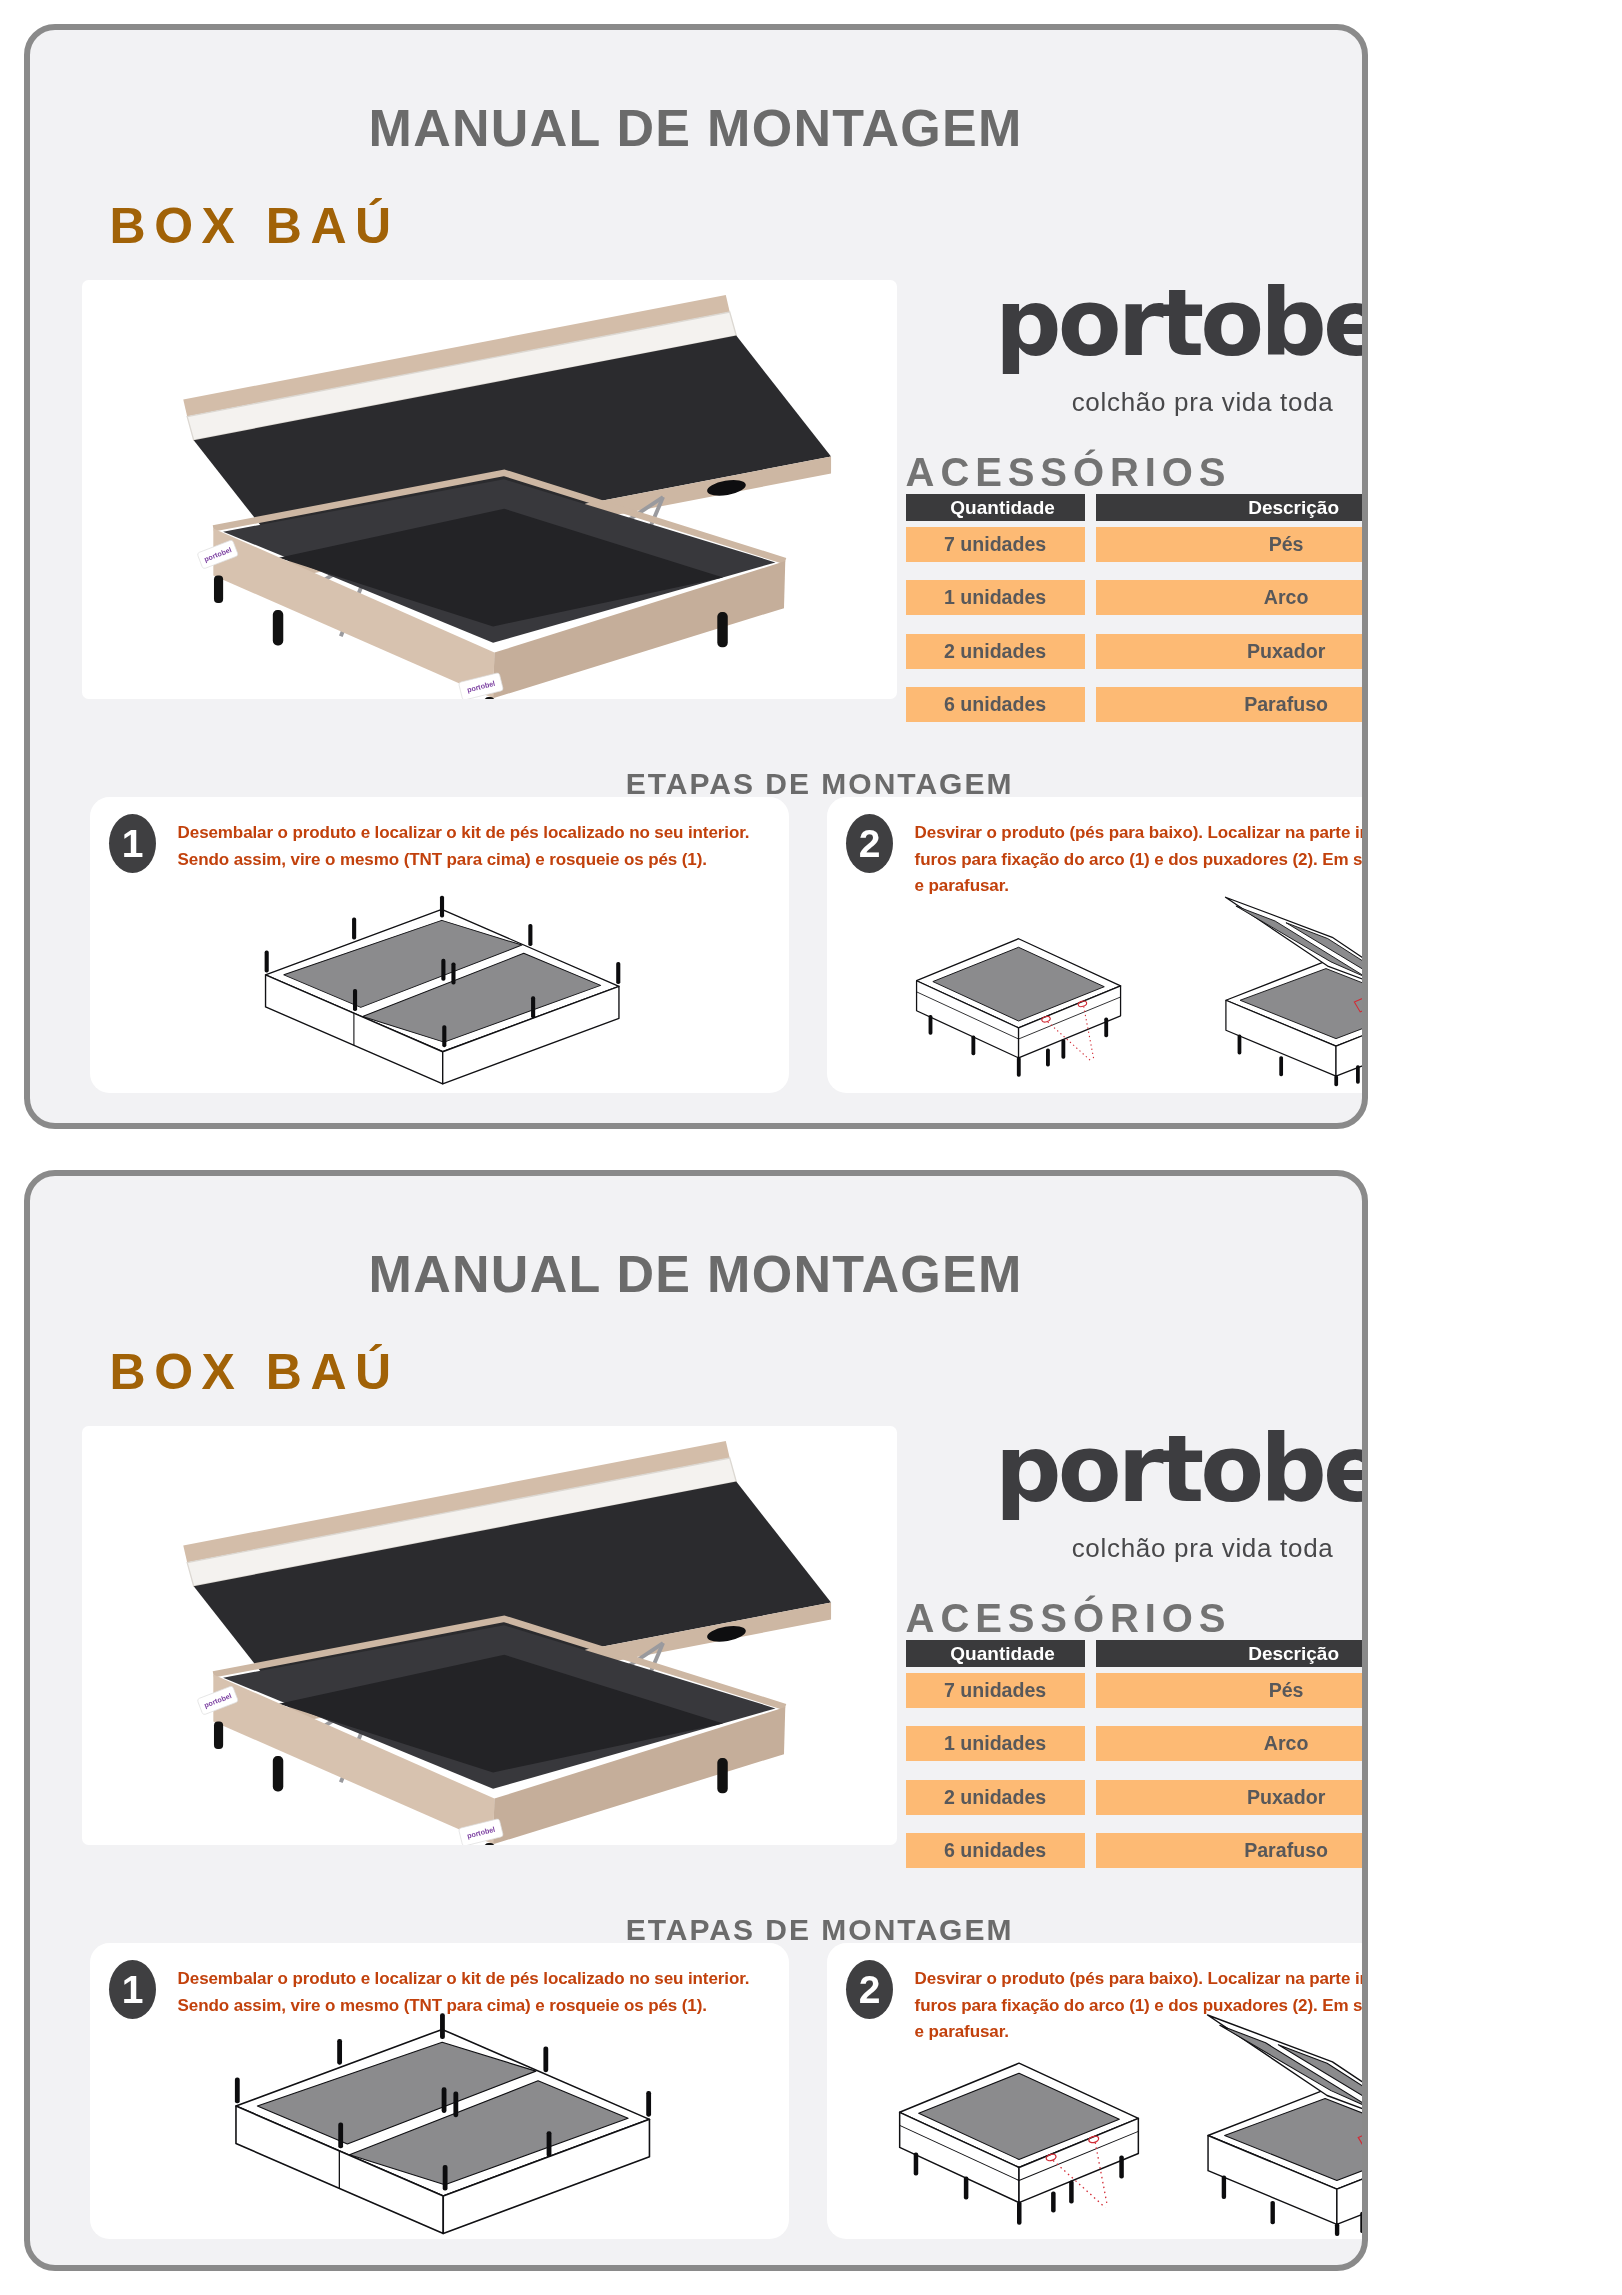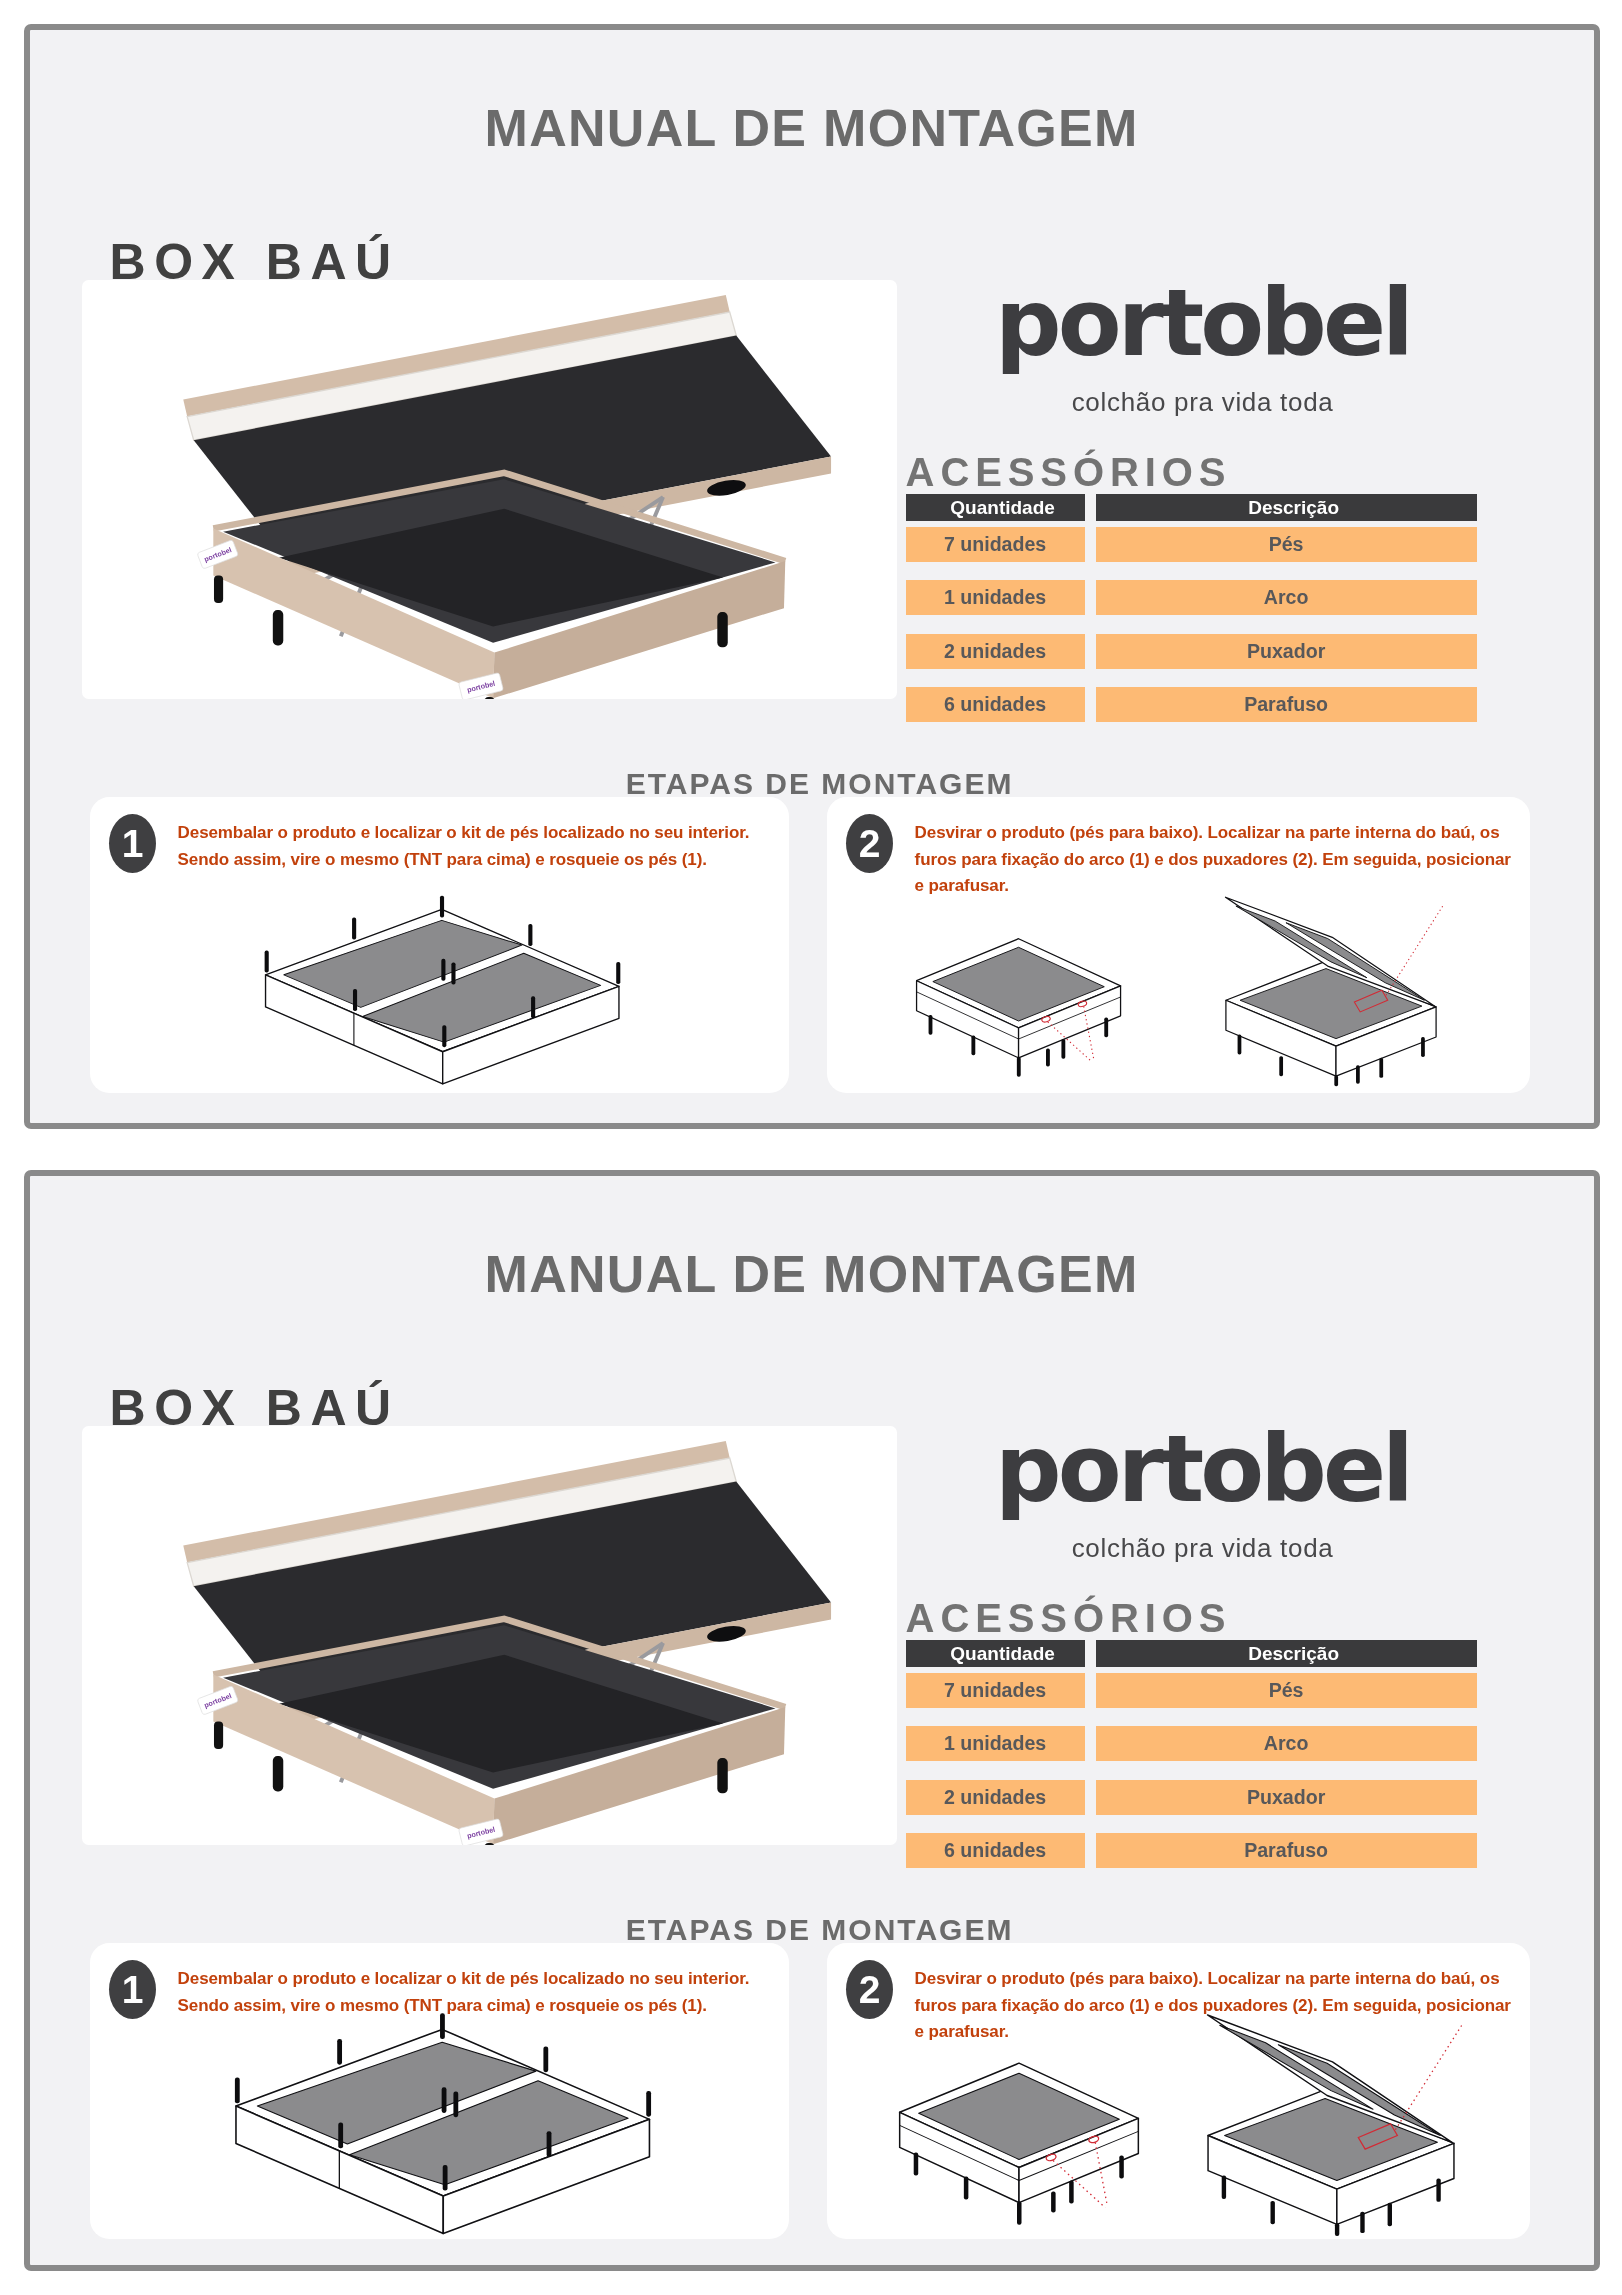--- a/index.html
+++ b/index.html
@@ -1,30 +1,30 @@
 <!DOCTYPE html>
 <html style="font-size:10.5px"><head>
 <meta charset="utf-8">
 <style>
   * { margin:0; padding:0; box-sizing:border-box; }
   html,body { width:1623px; height:2295px; background:#ffffff;
               font-family:"Liberation Sans", sans-serif; }
 
-  .panel { position:relative; margin-left:23.6px; width:1576px;
-           border:6.5px solid #8a8a8a; border-radius:7px;
+  .panel { position:relative; margin-left:23.6px; width:1344px;
+           border:6.5px solid #8a8a8a; border-radius:31px;
            background:#f2f2f4; overflow:hidden; }
   .panel.p1 { margin-top:23.6px; height:1105px; }
   .panel.p2 { margin-top:41px; height:1101px; }
 
   .page-title { position:absolute; top:68px; left:0; width:100%;
                 text-align:center; font-size:52px; font-weight:700;
                 letter-spacing:1.3px; color:#6b6b6b; }
 
   .subtitle { position:absolute; top:167px; left:80px; font-size:50px;
-              font-weight:700; letter-spacing:8.5px; color:#404040;margin-top:36px; }
+              font-weight:700; letter-spacing:8.5px; color:#a16207; }
 
   .product-card { position:absolute; top:250px; left:52px; width:815px;
                   height:419px; background:#ffffff; border-radius:6.5px; }
   .product-card svg { display:block; }
 
   .brand { position:absolute; top:241px; left:944px; width:458px;
            text-align:center; color:#3d3d40; }
   .brand .logo { font-family:"DejaVu Sans", sans-serif; font-weight:700;
                  font-size:93px; line-height:1.12; letter-spacing:-3.9px; }
   .brand .tagline { font-size:26px; font-weight:400; color:#48484a;

